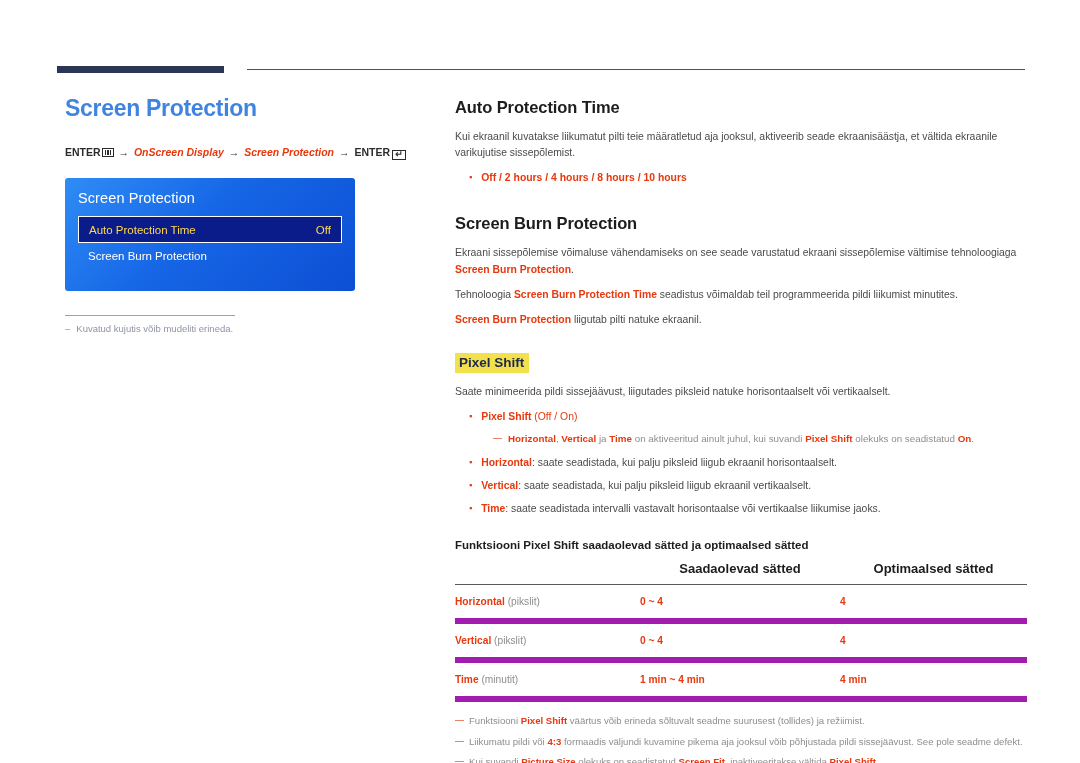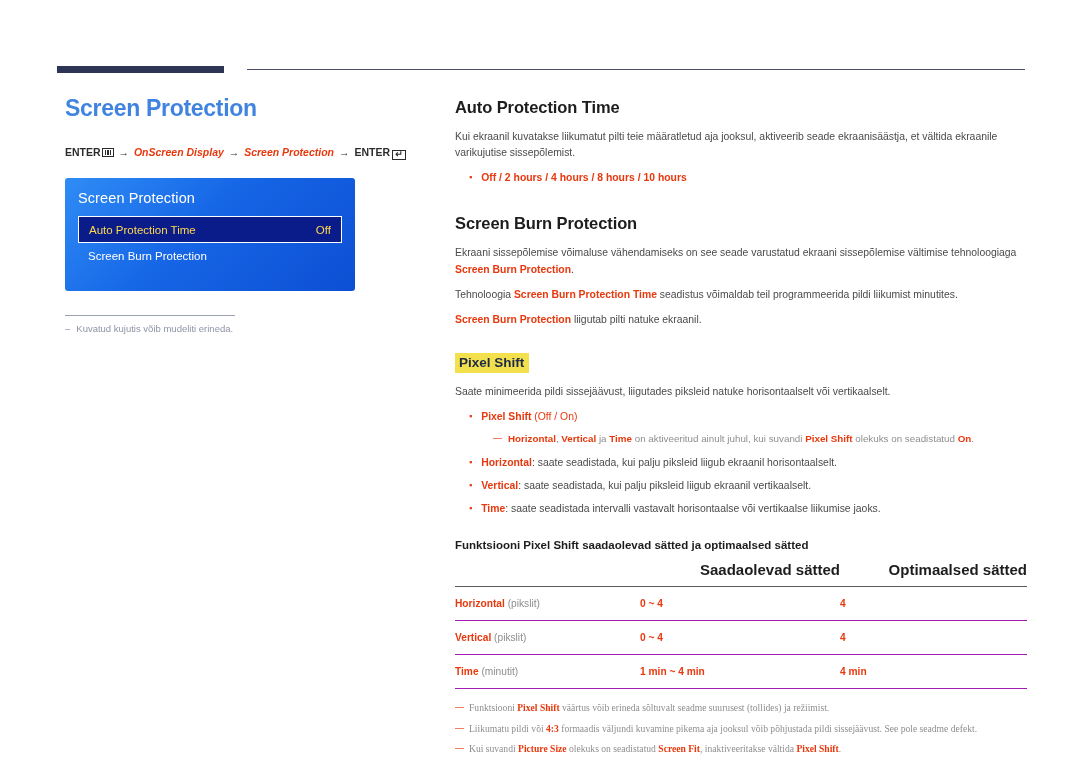--- a/index.html
+++ b/index.html
@@ -222,47 +222,47 @@
     color: #1d1d1d;
     margin: 22px 0 0 0;
   }
   table.pstable {
     width: 100%;
     border-collapse: collapse;
     margin-top: 6px;
     table-layout: fixed;
   }
   table.pstable th {
-    font-size: 15px;
+    font-size: 13px;
     font-weight: bold;
     color: #1d1d1d;
-    text-align: right;
+    text-align: center;
     padding: 4px 0 8px 0;
     border-bottom: 1.4px solid #5a5a5a;
   }
   table.pstable th.blank { border-bottom: 1.4px solid #5a5a5a; }
   table.pstable td {
     font-size: 10.2px;
     padding: 11px 0 11px 0;
-    border-bottom: 1px solid #a21caf;
+    border-bottom: 6px solid #a21caf;
     vertical-align: top;
   }
   td .unit { color: #8e8e8e; font-weight: normal; }
   td.val { color: #e8380d; font-weight: bold; }
 
   .footnotes { margin-top: 12px; }
   .footnote {
     display: flex;
     gap: 5px;
     font-size: 9.6px;
     line-height: 1.5;
     color: #8e8e8e;
     margin-bottom: 6px;
   }
-  .footnote .fn-body { flex: 1; font-family: Liberation Serif, serif; }
+  .footnote .fn-body { flex: 1; }
 </style>
 </head>
 <body>
 
 <div class="top-rules">
   <div class="rule-thick"></div>
   <div class="rule-thin"></div>
 </div>
 
 <div class="left-col">

